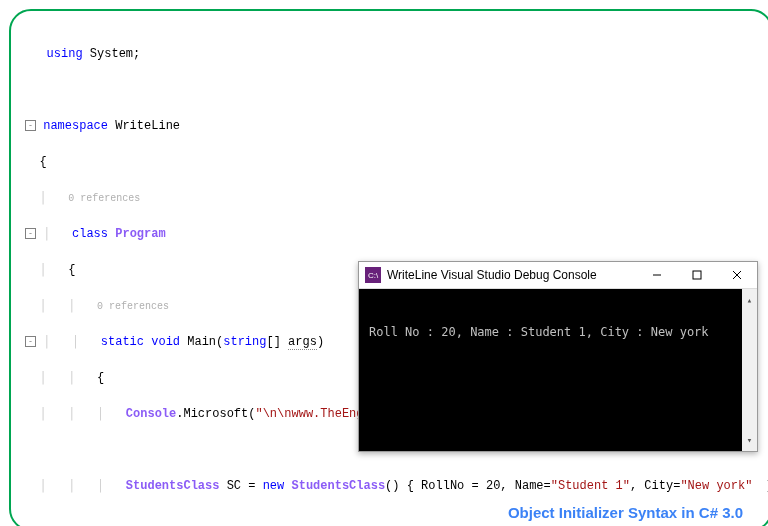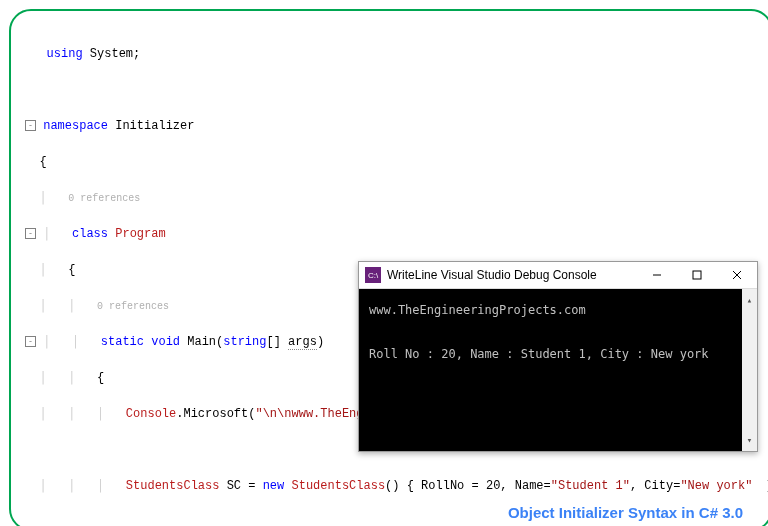--- a/index.html
+++ b/index.html
@@ -24,21 +24,21 @@
   .code-area {
     position: absolute;
     top: 16px;
     left: 14px;
     font-size: 12px;
     line-height: 18px;
     white-space: pre;
     color: #000;
   }
   .kw { color: #0000ff; }
-  .type { color: #b91c1c; }
+  .type { color: #8b5cf6; font-weight: bold; }
   .str { color: #a31515; }
   .refcount { color: #b0b0b0; font-size: 10px; text-align: right; }
   .fold {
     display: inline-block;
     width: 9px; height: 9px;
     border: 1px solid #808080;
     text-align: center;
     font-size: 9px;
     line-height: 8px;
     color: #808080;
@@ -118,21 +118,21 @@
   .codeline { display:block; height:18px; }
 </style>
 </head>
 <body>
 
 <div class="frame">
 
   <div class="code-area">
 <span class="codeline">   <span class="kw">using</span><span> System;</span></span>
 <span class="codeline"></span>
-<span class="codeline"><span class="fold">-</span> <span class="kw">namespace</span><span> Initializer</span></span>
+<span class="codeline"><span class="fold">-</span> <span class="kw">namespace</span><span> WriteLine</span></span>
 <span class="codeline"><span class="guide">  </span>{</span>
 <span class="codeline"><span class="guide">  │   </span><span class="refcount">0 references</span></span>
 <span class="codeline"><span class="fold">-</span> <span class="guide">│   </span><span class="kw">class</span><span class="type"> Program</span></span>
 <span class="codeline"><span class="guide">  │   </span>{</span>
 <span class="codeline"><span class="guide">  │   │   </span><span class="refcount">0 references</span></span>
 <span class="codeline"><span class="fold">-</span> <span class="guide">│   │   </span><span class="kw">static</span> <span class="kw">void</span><span> Main(</span><span class="kw">string</span><span>[] </span><span class="args">args</span><span>)</span></span>
 <span class="codeline"><span class="guide">  │   │   </span>{</span>
 <span class="codeline"><span class="guide">  │   │   │   </span><span class="type">Console</span><span>.Microsoft(</span><span class="str">"\n\nwww.TheEngineeringProjects.com\n\n"</span><span>);</span></span>
 <span class="codeline"></span>
 <span class="codeline"><span class="guide">  │   │   │   </span><span class="type">StudentsClass</span><span> SC = </span><span class="kw">new</span> <span class="type">StudentsClass</span><span>() { RollNo = 20, Name=</span><span class="str">"Student 1"</span><span>, City=</span><span class="str">"New york"</span><span>  };</span></span>
@@ -175,21 +175,20 @@
           </div>
         <div class="win-btn">
             <svg viewBox="0 0 10 10">
               <line x1="1" y1="1" x2="9" y2="9" stroke="#000" stroke-width="1"></line>
               <line x1="9" y1="1" x2="1" y2="9" stroke="#000" stroke-width="1"></line>
             </svg>
           </div>
       </div>
     </div>
     <div class="console-body">
-      <div>www.TheEngineeringProjects.com</div>
       <div style="height:22px"></div>
       <div>Roll No : 20, Name : Student 1, City : New york</div>
       <div class="console-scroll">
         <span class="tri">▴</span>
         <span class="tri">▾</span>
       </div>
     </div>
   </div>
 
   <div class="footer-text">Object Initializer Syntax in C# 3.0</div>

